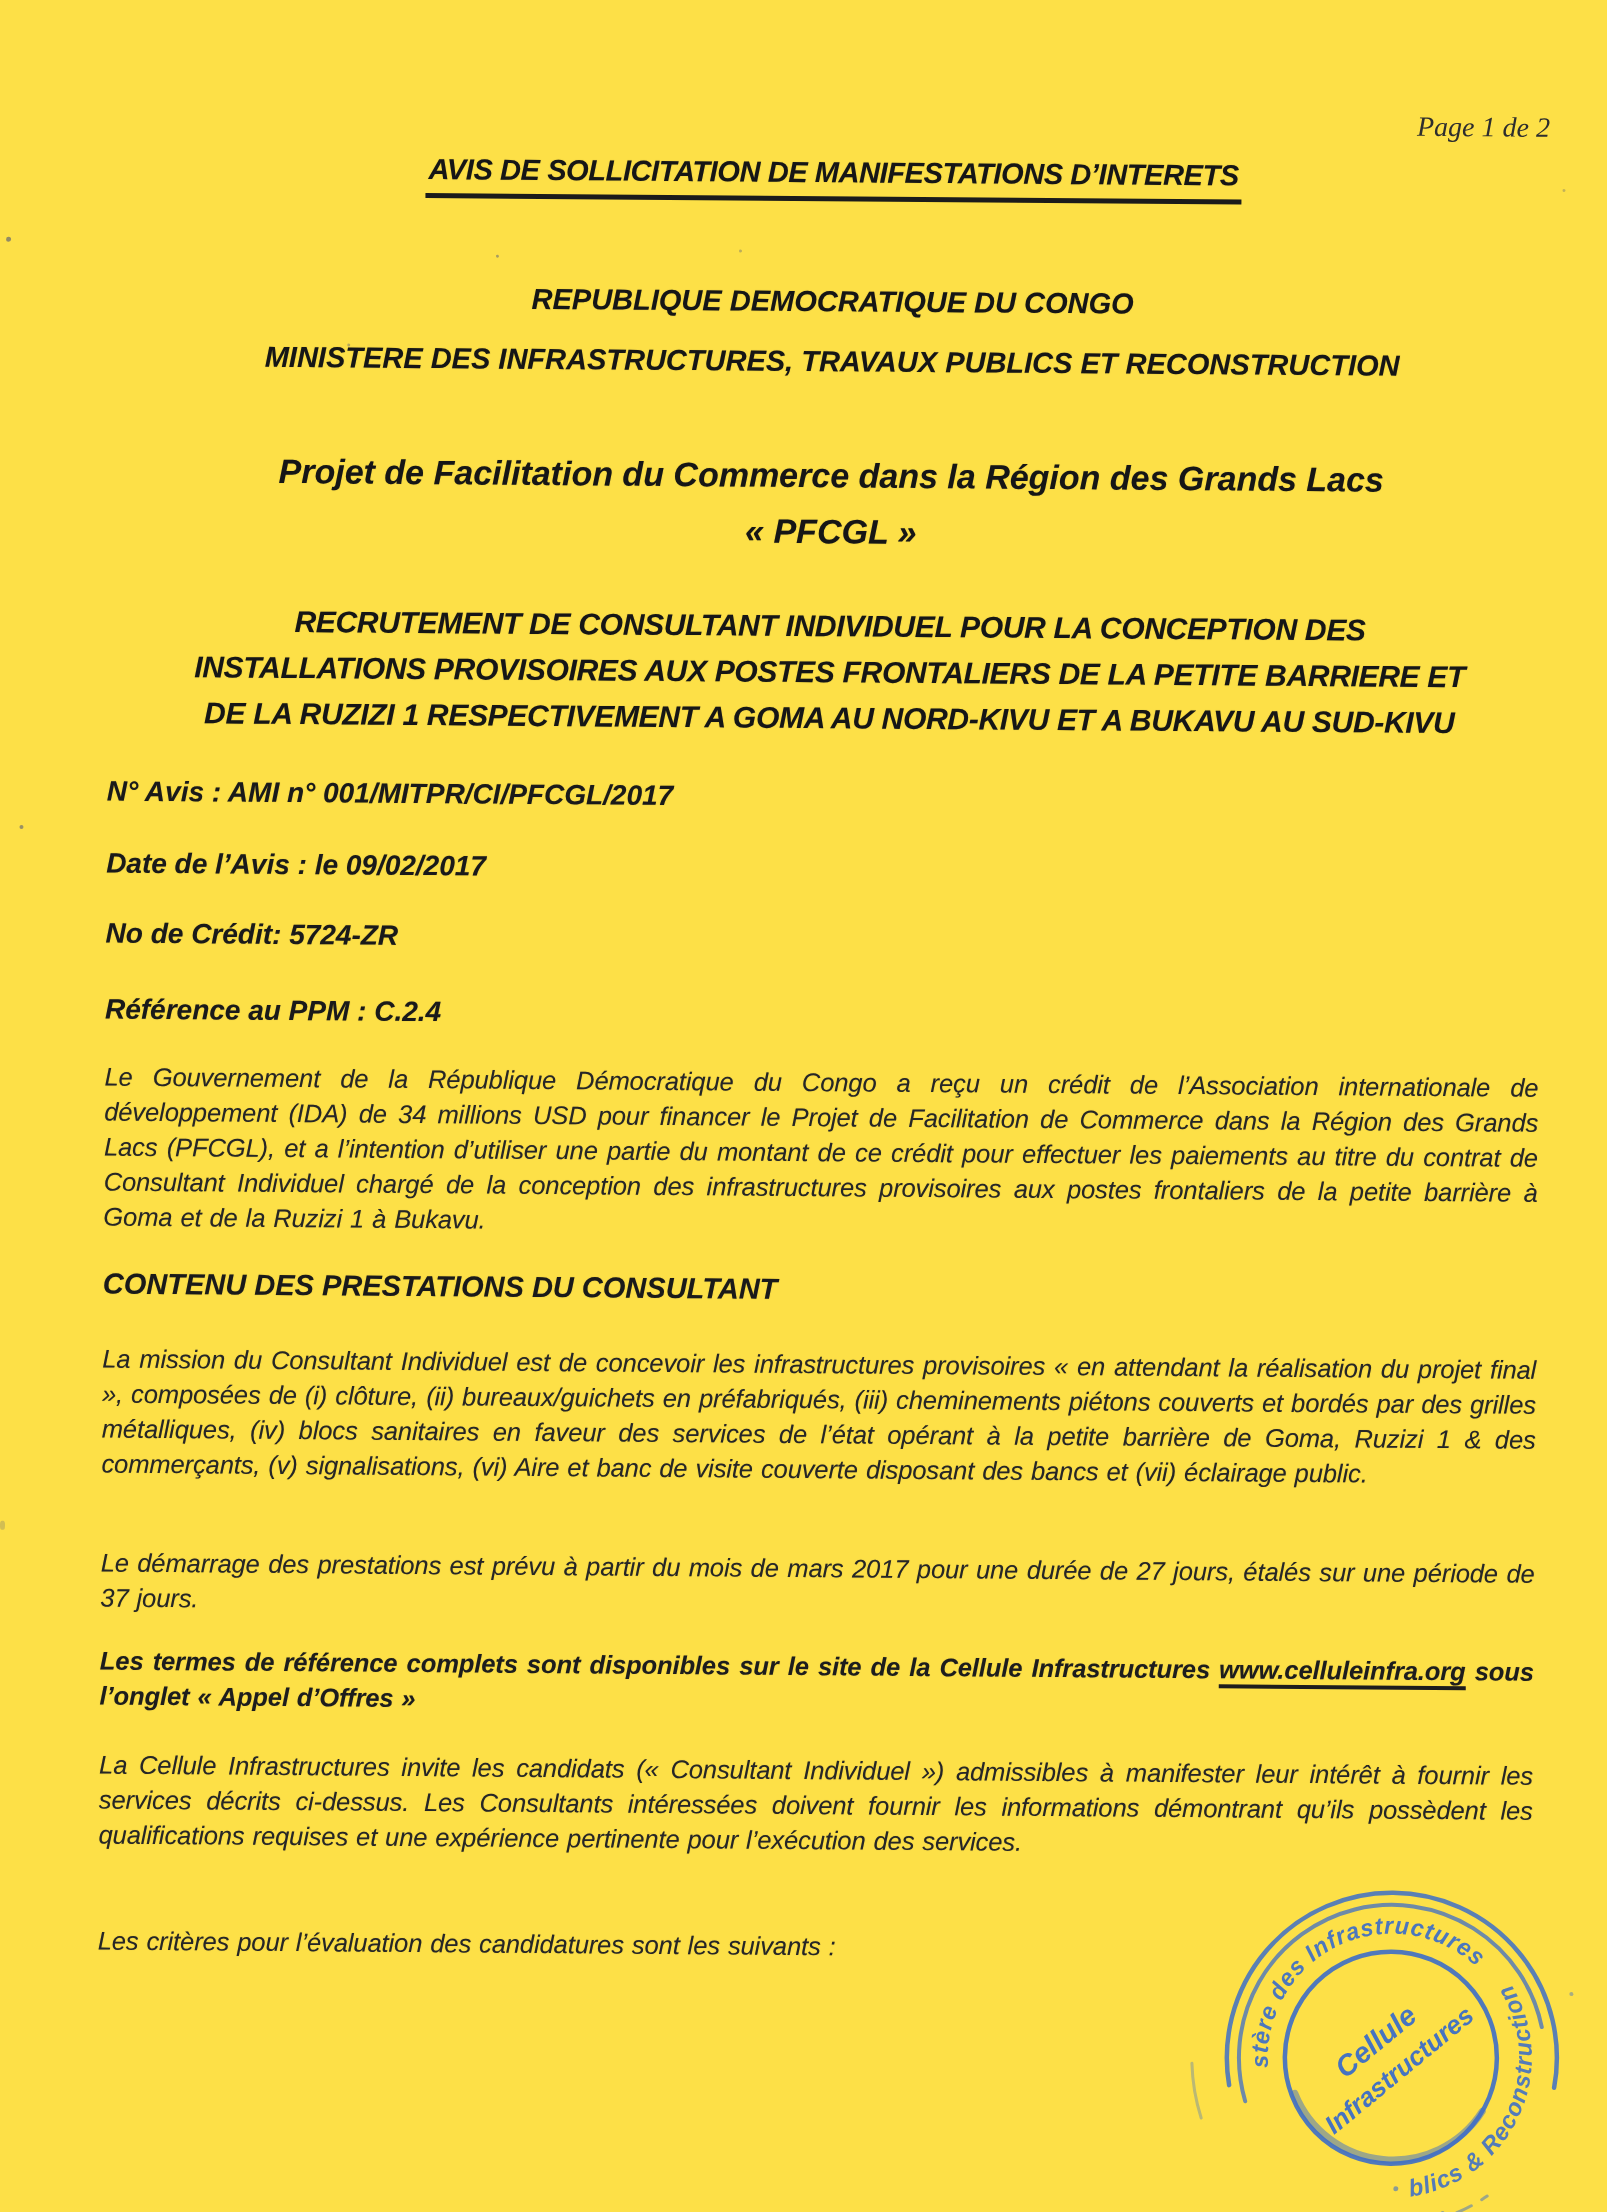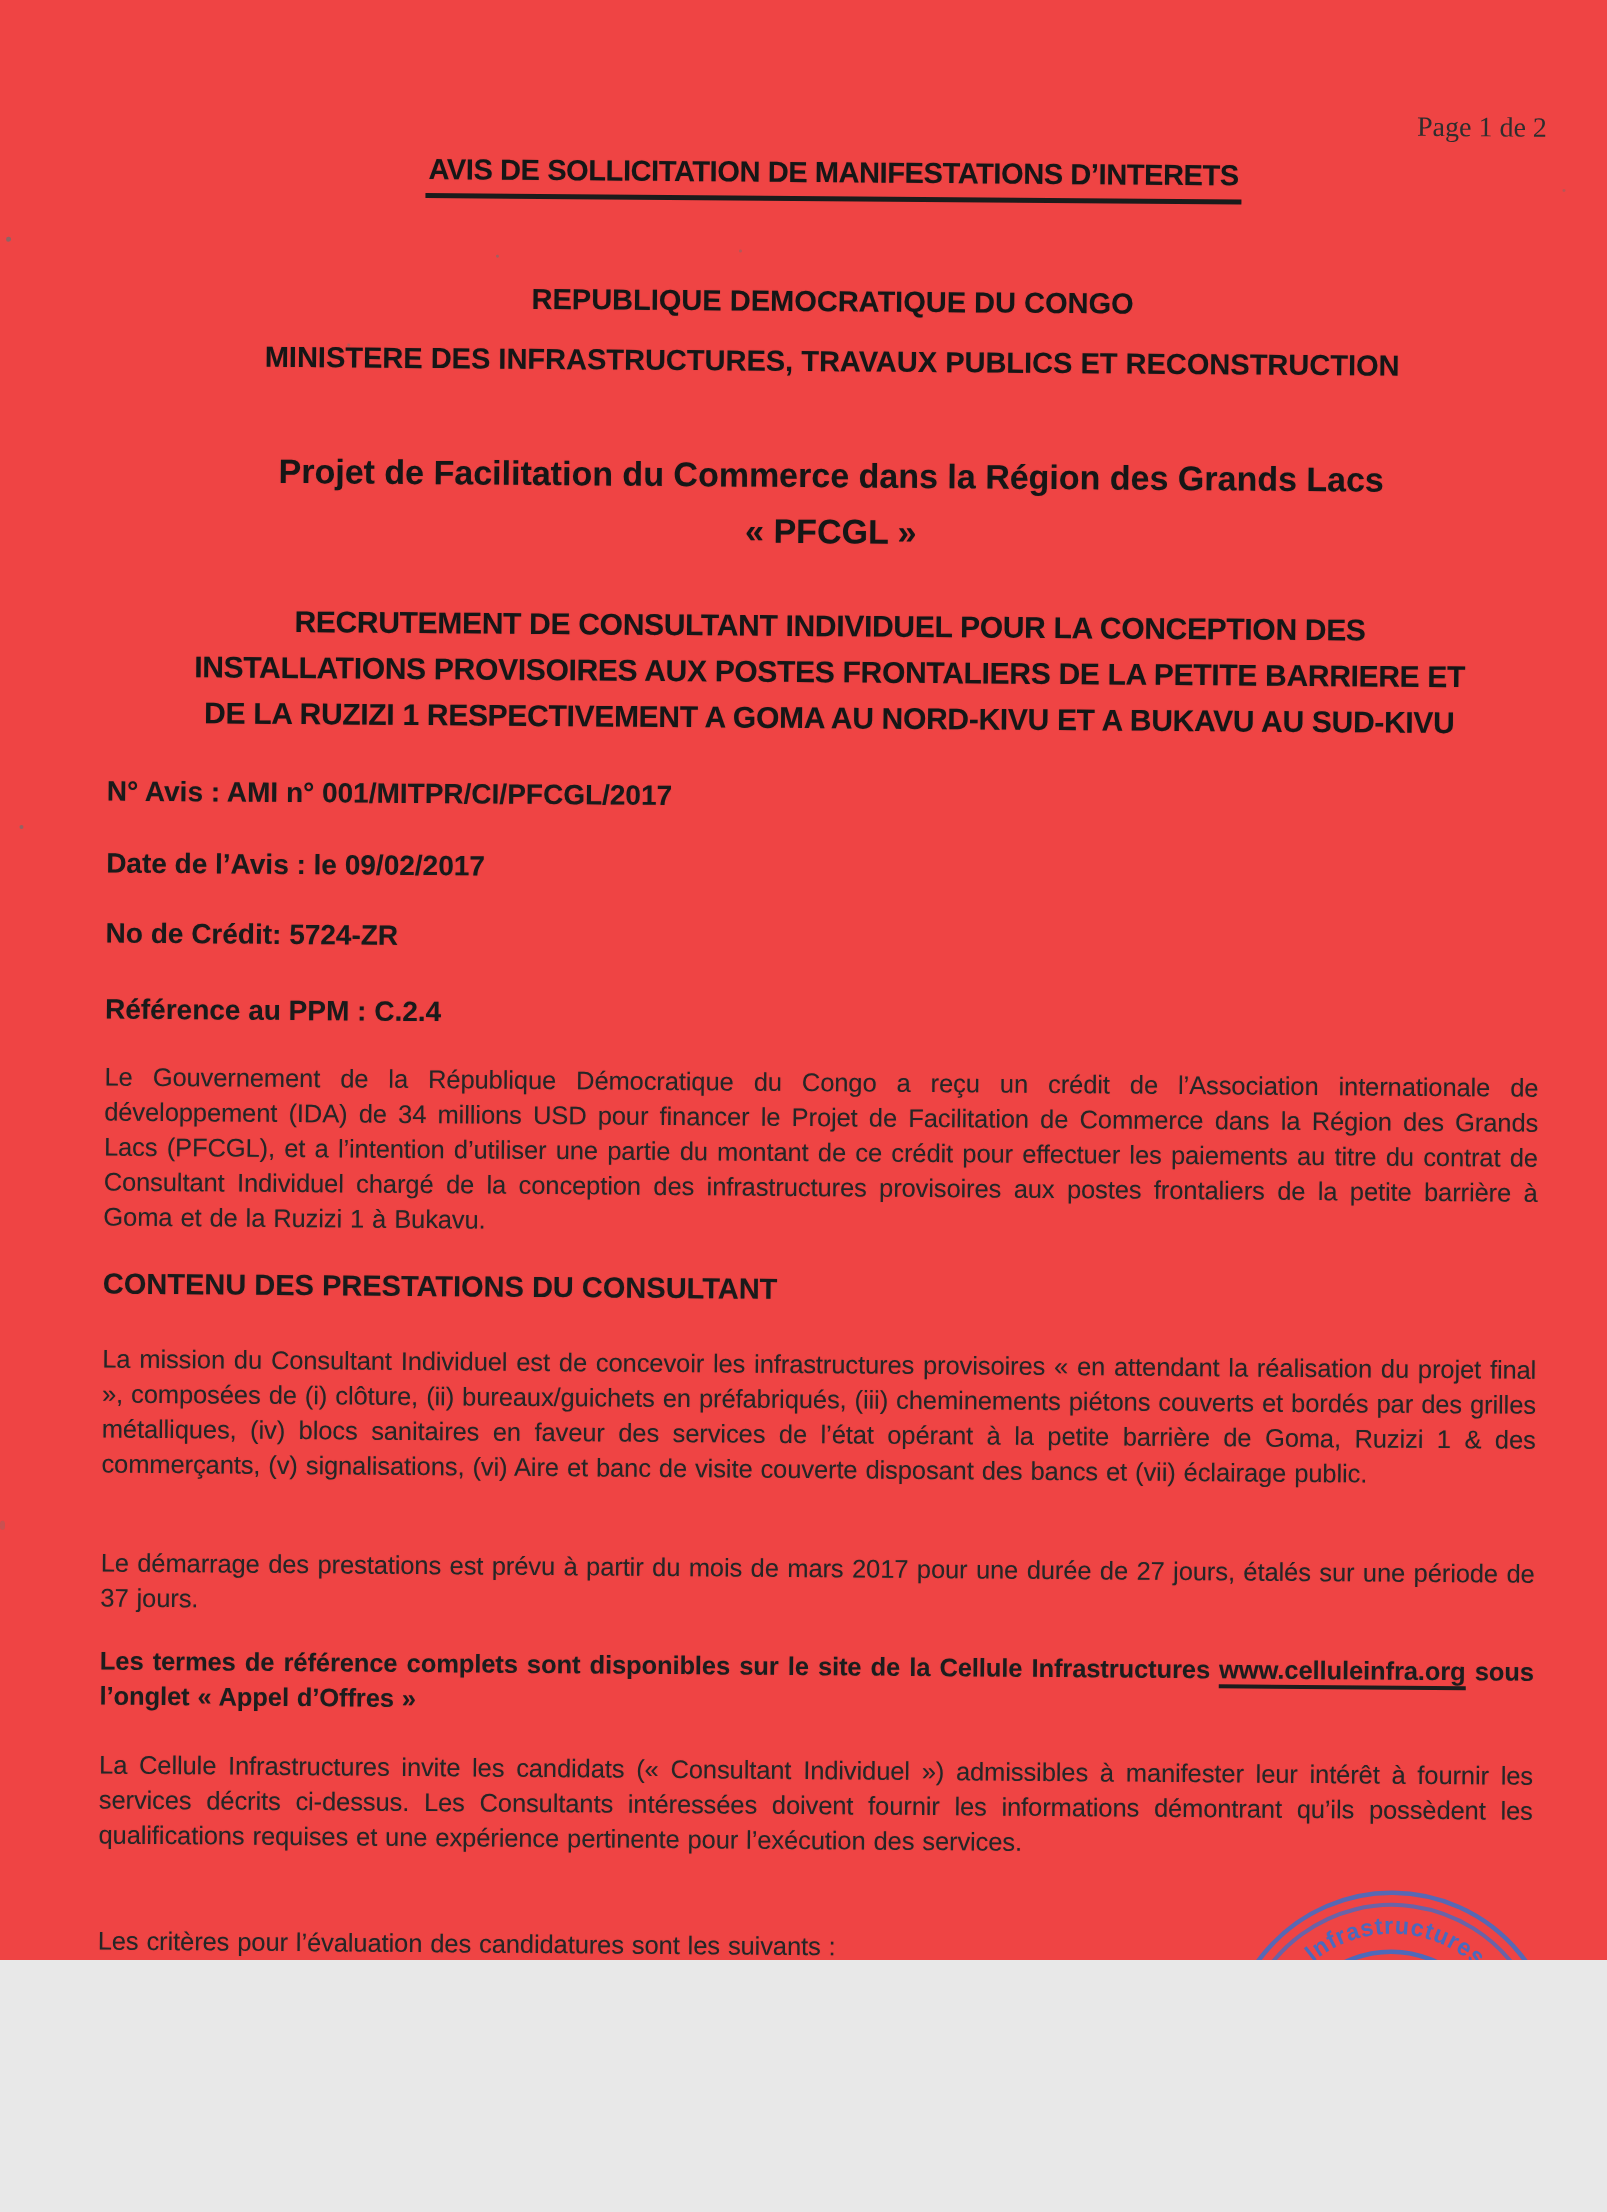--- a/index.html
+++ b/index.html
@@ -3,25 +3,26 @@
 <meta charset="utf-8">
 <style>
   html, body {
     margin: 0;
     padding: 0;
     background: #e8e8e8;
   }
   .page {
     position: relative;
     width: 1607px;
-    height: 1960px;
-    background: #ef4444;
+    height: 2212px;
+    background: #fde047;
     overflow: hidden;
     font-family: "Liberation Sans", sans-serif;
     color: #242424;
+    font-style: italic;
   }
   .scan-tilt {
     position: absolute;
     inset: 0;
     transform: rotate(0.45deg);
     transform-origin: 800px 0px;
   }
   .blk { position: absolute; }
   .page-number {
     left: 1418px; top: 106px;

